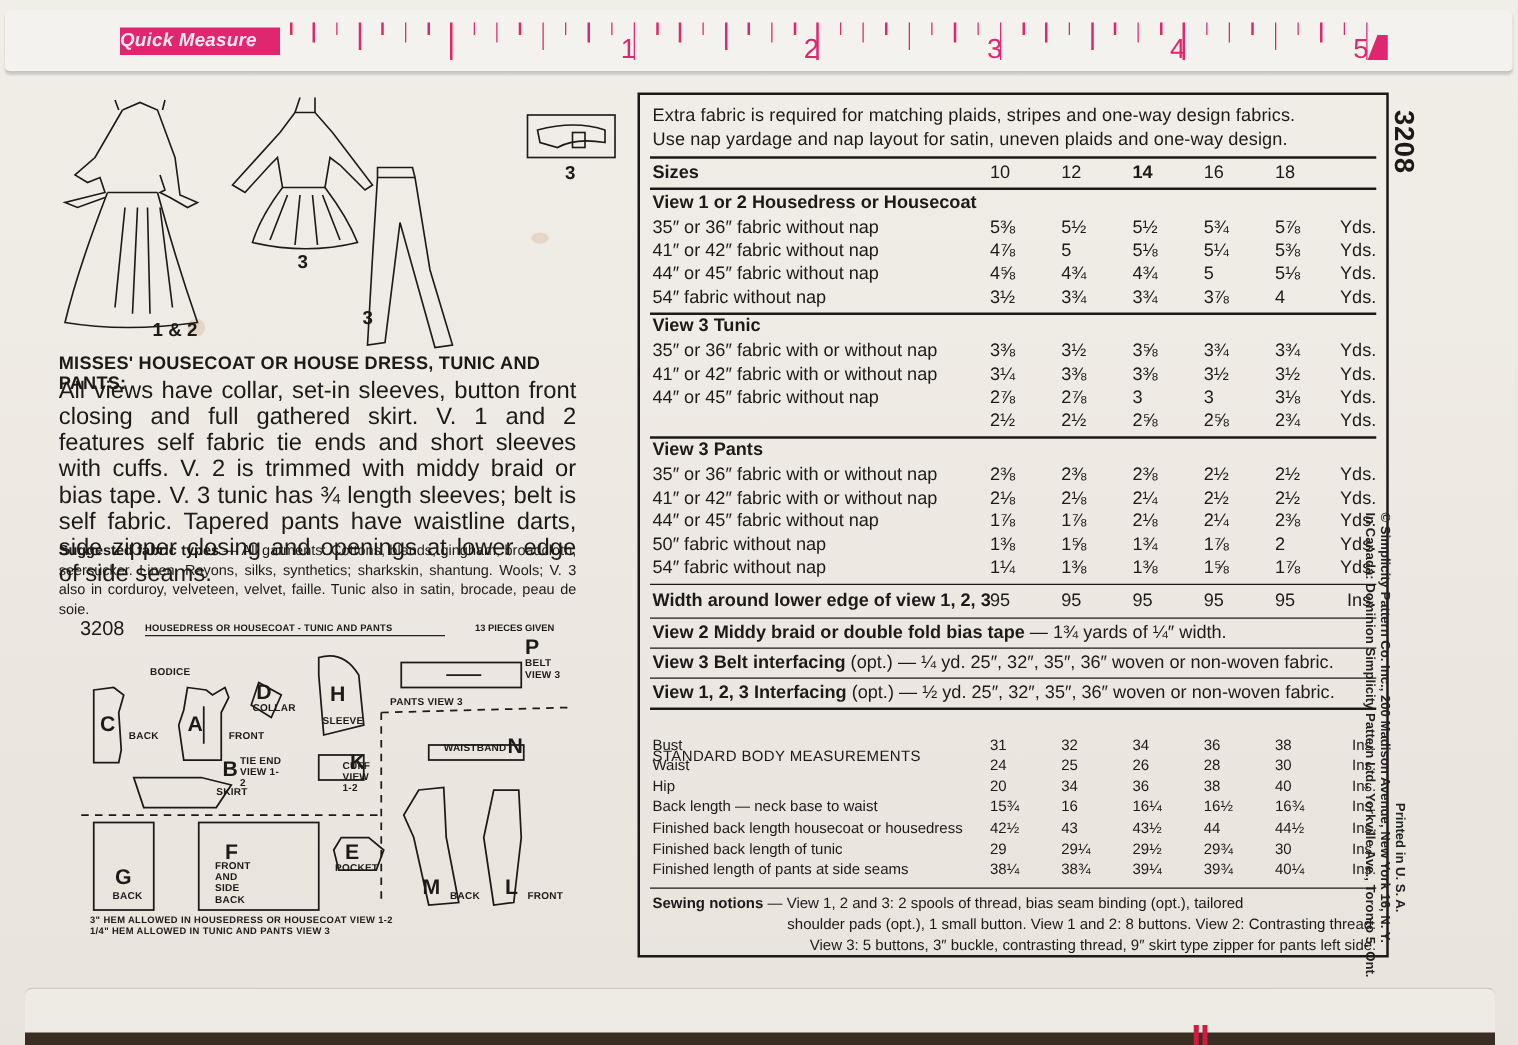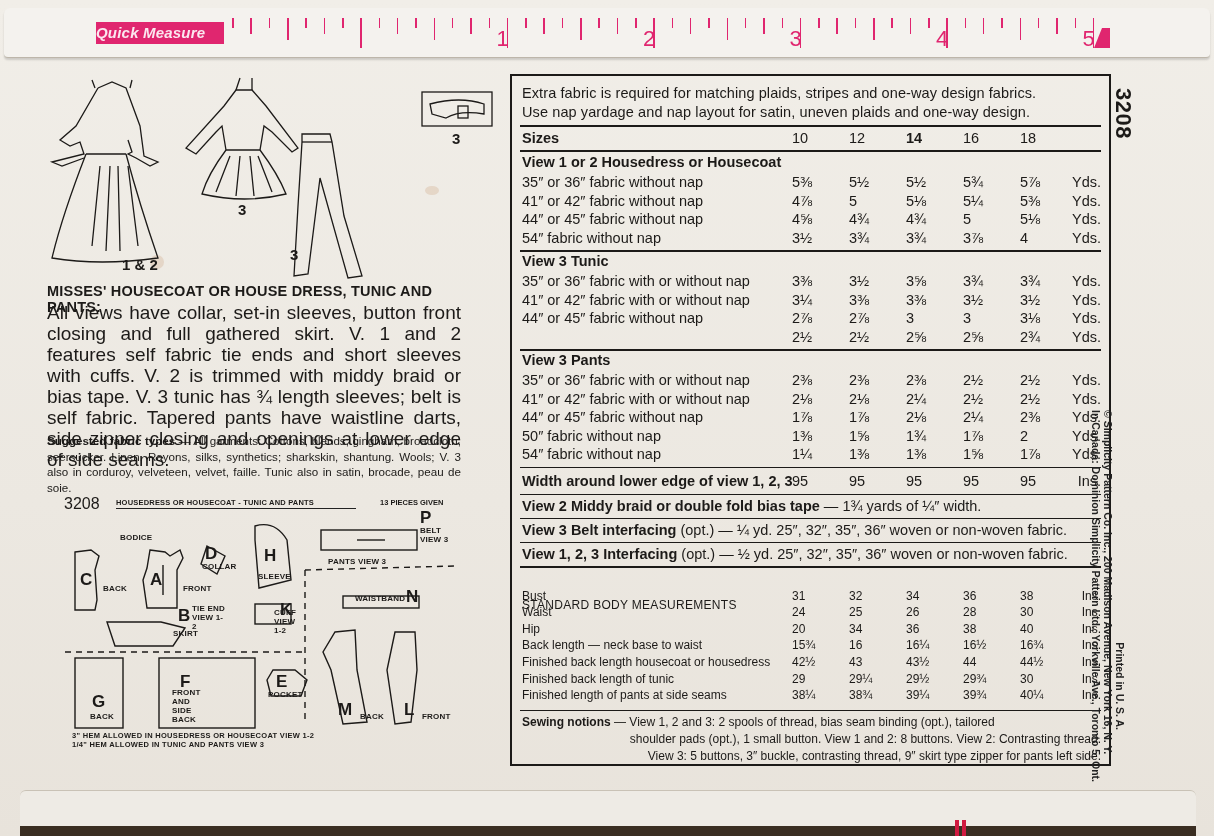--- a/index.html
+++ b/index.html
@@ -248,21 +248,21 @@
       <path d="M218,160 L240,160 L252,170 L246,186 L216,186 L212,170 Z"></path>
 
       <path d="M280,122 L300,120 L302,160 L312,212 L288,214 L276,160 L268,142 Z"></path>
 
       <path d="M340,122 L360,122 L362,160 L356,212 L340,214 L332,160 Z"></path>
     </g>
   </svg>
 
   <div class="piece-label" style="left:120px;top:533px;">BODICE</div>
   <div class="piece-label" style="left:128px;top:629px;padding-left:45px;">SKIRT</div>
-  <div class="piece-label" style="left:328px;top:557px;">PANTS VIEW 3</div>
+  <div class="piece-label" style="left:312px;top:557px;">PANTS VIEW 3</div>
 
   <div class="piece-letter" style="left:80px;top:570px;">C</div>
   <div class="piece-label" style="left:103px;top:584px;">BACK</div>
   <div class="piece-letter" style="left:150px;top:570px;">A</div>
   <div class="piece-label" style="left:183px;top:584px;">FRONT</div>
   <div class="piece-letter" style="left:205px;top:544px;">D</div>
   <div class="piece-label" style="left:202px;top:562px;">COLLAR</div>
   <div class="piece-letter" style="left:264px;top:546px;">H</div>
   <div class="piece-label" style="left:258px;top:572px;">SLEEVE</div>
   <div class="piece-letter" style="left:178px;top:606px;">B</div>

